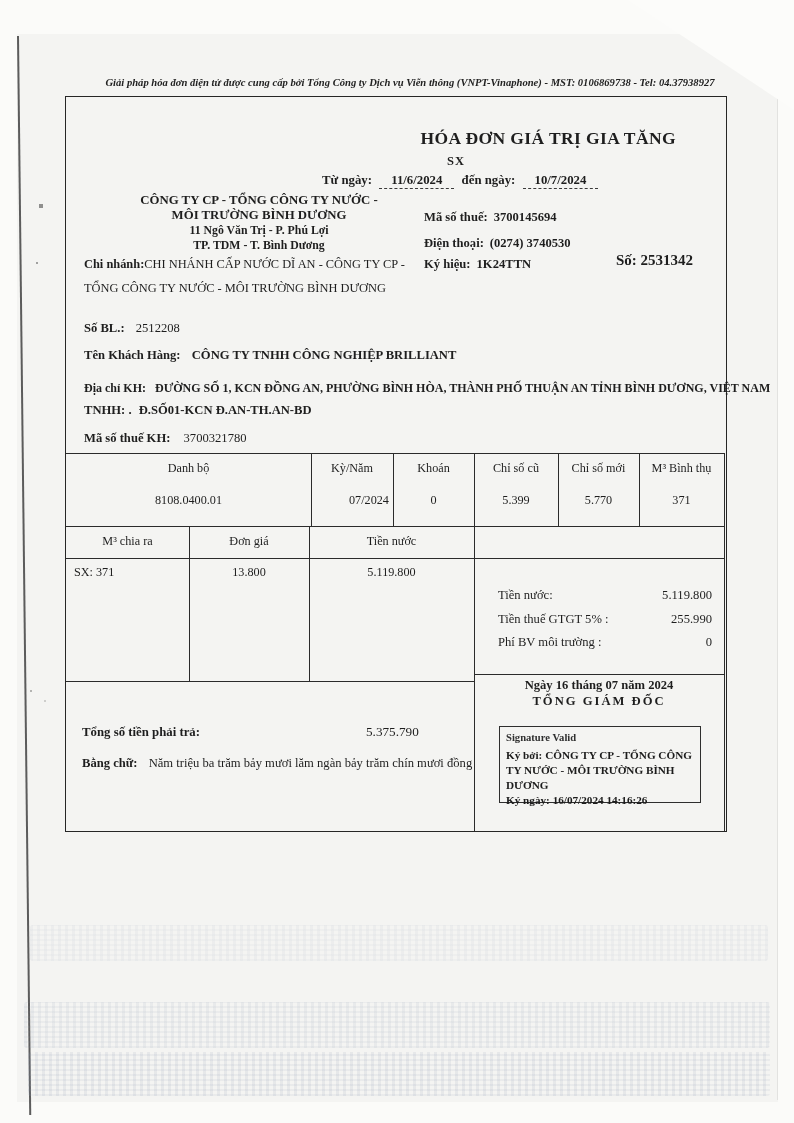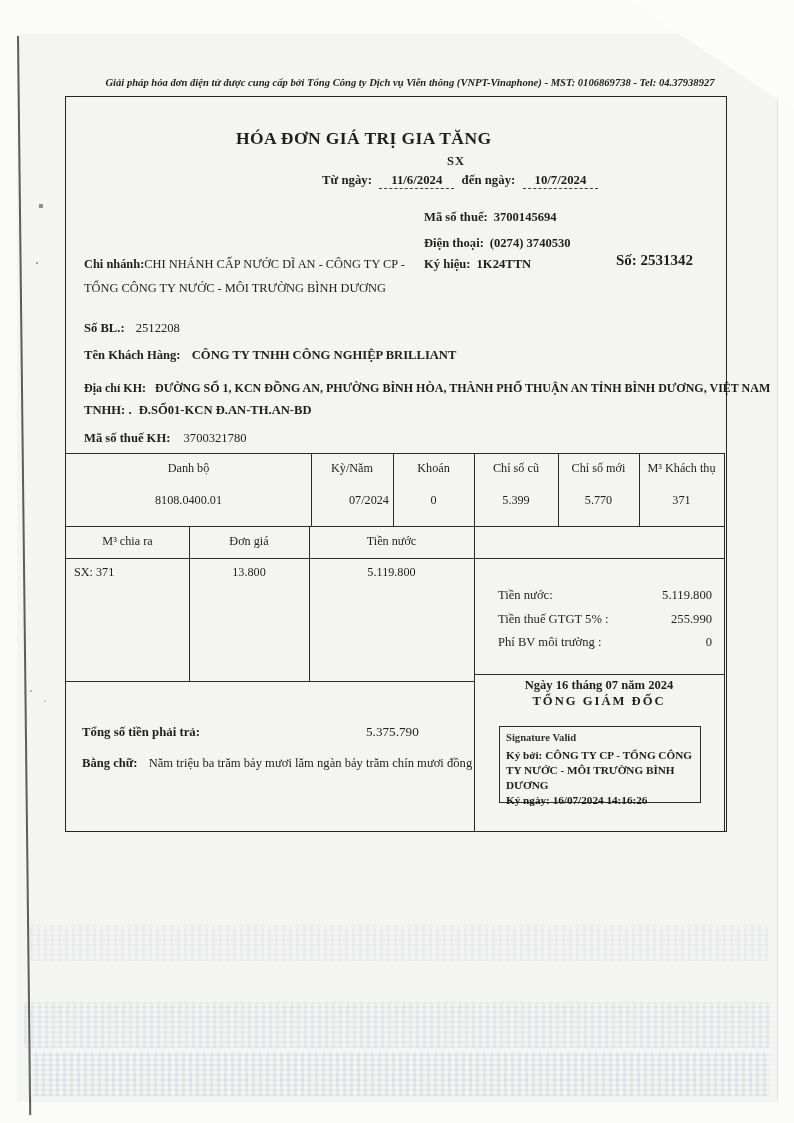--- a/index.html
+++ b/index.html
@@ -23,21 +23,21 @@
   .speck{position:absolute;width:2px;height:2px;background:transparent;
     box-shadow:40px 205px 0 1px rgba(60,60,60,.55), 36px 262px 0 0 rgba(60,60,60,.45),
                30px 690px 0 0 rgba(60,60,60,.35), 44px 700px 0 0 rgba(90,90,90,.25);}
   
   .provider-line{position:absolute;left:100px;top:77px;width:620px;text-align:center;
     font-style:italic;font-weight:bold;font-size:10.6px;color:#222;letter-spacing:0px;white-space:nowrap;}
   
   .invoice-box{position:absolute;left:65px;top:96px;width:660px;height:734px;
     border:1.6px solid #262626;background:rgba(255,255,255,0.0);}
   .b{font-weight:bold;}
-  .title{position:absolute;left:170px;top:31px;width:440px;text-align:left;
+  .title{position:absolute;left:170px;top:31px;width:440px;text-align:right;
     font-size:17.5px;font-weight:bold;letter-spacing:0.4px;}
   .subtitle{position:absolute;left:170px;top:57px;width:440px;text-align:center;
     font-size:12.5px;font-weight:bold;letter-spacing:1px;}
   .date-range{position:absolute;left:256px;top:76px;width:360px;font-size:12.8px;font-weight:bold;white-space:nowrap;}
   .date-underline{display:inline-block;padding:0 12px;border-bottom:1.4px dashed #3a3a3a;margin:0 4px;}
   .seller-block{position:absolute;left:28px;top:96px;width:330px;text-align:center;font-weight:bold;line-height:15px;}
   .seller-name{font-size:12.8px;}
   .seller-addr{font-size:11.8px;}
   .kv{font-size:12.6px;font-weight:bold;white-space:nowrap;}
   .kv .v{margin-left:6px;}
@@ -83,20 +83,26 @@
     <div class="title">HÓA ĐƠN GIÁ TRỊ GIA TĂNG</div>
     <div class="subtitle">SX</div>
 
     <div class="date-range">
       <span>Từ ngày:</span>
       <span class="date-underline">11/6/2024</span>
       <span>đến ngày:</span>
       <span class="date-underline">10/7/2024</span>
     </div>
 
+    <div class="seller-block">
+      <div class="seller-name">CÔNG TY CP - TỔNG CÔNG TY NƯỚC -</div>
+      <div class="seller-name">MÔI TRƯỜNG BÌNH DƯƠNG</div>
+      <div class="seller-addr">11 Ngô Văn Trị - P. Phú Lợi</div>
+      <div class="seller-addr">TP. TDM - T. Bình Dương</div>
+    </div>
 
     <div class="kv abs" style="left:358px;top:113px;">
       <span class="b">Mã số thuế:</span><span class="v b">3700145694</span>
     </div>
     <div class="kv abs" style="left:358px;top:139px;">
       <span class="b">Điện thoại:</span><span class="v b">(0274) 3740530</span>
     </div>
     <div class="kv abs" style="left:358px;top:160px;">
       <span class="b">Ký hiệu:</span><span class="v b">1K24TTN</span>
     </div>
@@ -145,21 +151,21 @@
     <div class="vline" style="left:658px;top:356px;height:378px;"></div>
     <div class="vline" style="left:123px;top:429px;height:155px;"></div>
     <div class="vline" style="left:243px;top:429px;height:155px;"></div>
     <div class="vline" style="left:408px;top:429px;height:305px;"></div>
 
     <div class="cell" style="left:0;top:364px;width:245px;">Danh bộ</div>
     <div class="cell" style="left:245px;top:364px;width:82px;">Kỳ/Năm</div>
     <div class="cell" style="left:327px;top:364px;width:81px;">Khoán</div>
     <div class="cell" style="left:408px;top:364px;width:84px;">Chỉ số cũ</div>
     <div class="cell" style="left:492px;top:364px;width:81px;">Chỉ số mới</div>
-    <div class="cell" style="left:573px;top:364px;width:85px;">M³ Khách thụ</div>
+    <div class="cell" style="left:573px;top:364px;width:85px;">M³ Bình thụ</div>
 
     <div class="cell" style="left:0;top:396px;width:245px;">8108.0400.01</div>
     <div class="cell" style="left:245px;top:396px;width:82px;padding-left:17px;">07/2024</div>
     <div class="cell" style="left:327px;top:396px;width:81px;">0</div>
     <div class="cell" style="left:408px;top:396px;width:84px;">5.399</div>
     <div class="cell" style="left:492px;top:396px;width:81px;">5.770</div>
     <div class="cell" style="left:573px;top:396px;width:85px;">371</div>
 
     <div class="cell" style="left:0;top:437px;width:123px;">M³ chia ra</div>
     <div class="cell" style="left:123px;top:437px;width:120px;">Đơn giá</div>

